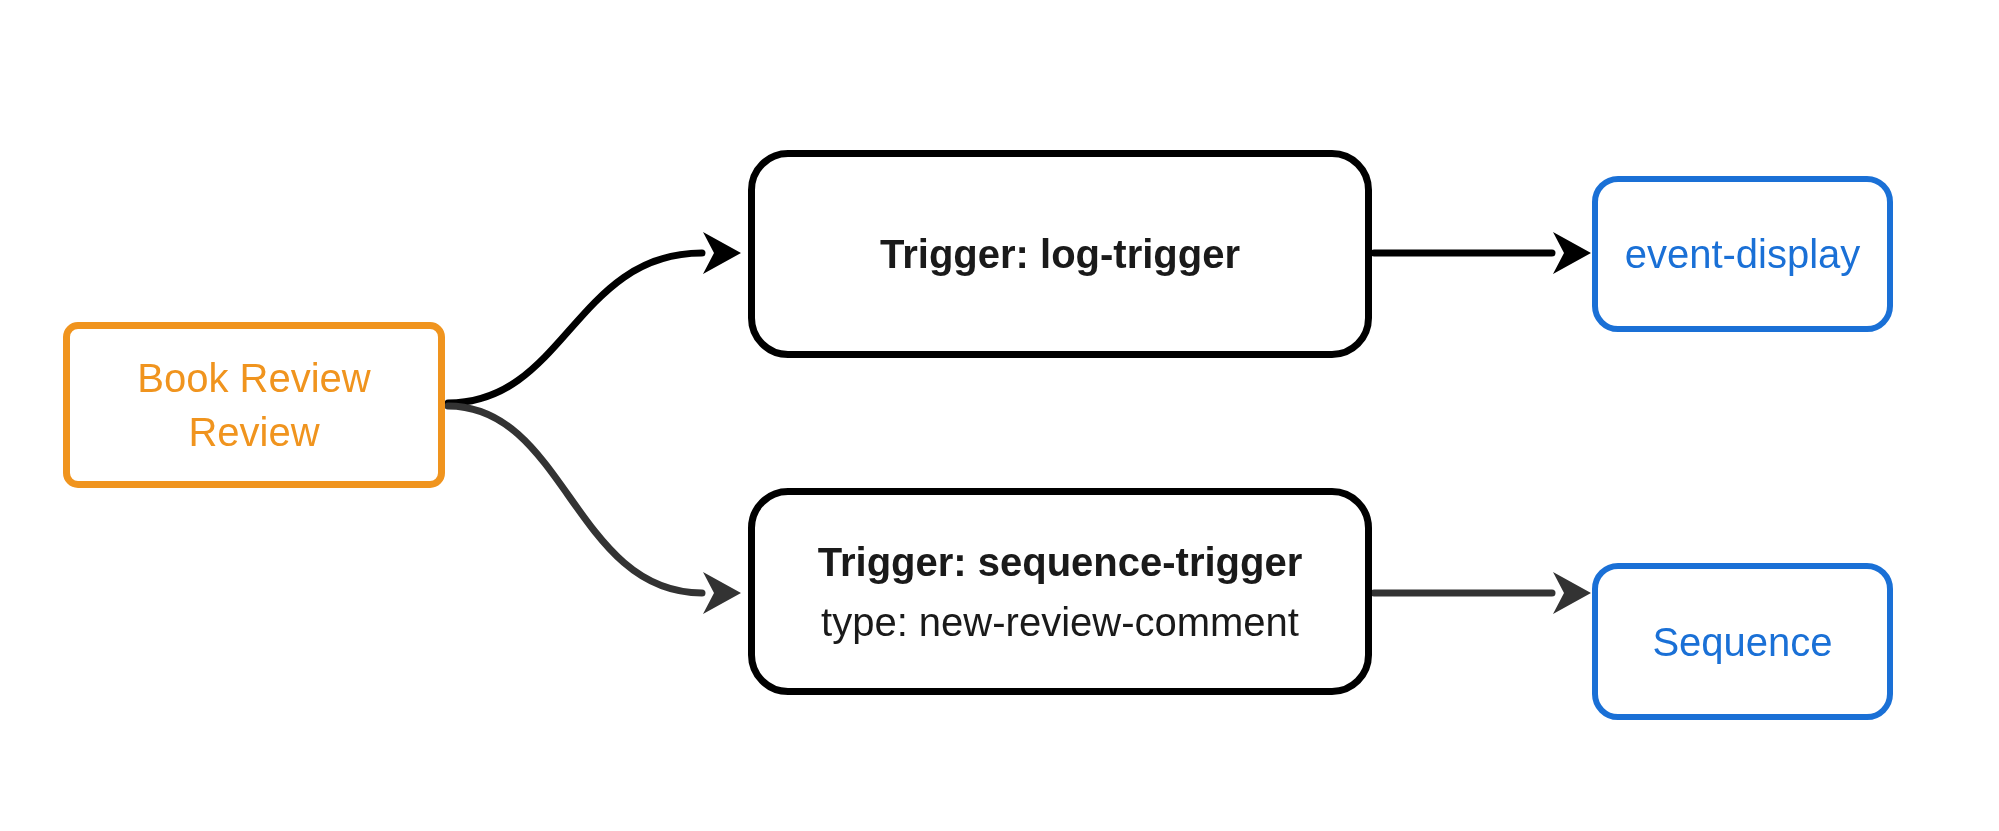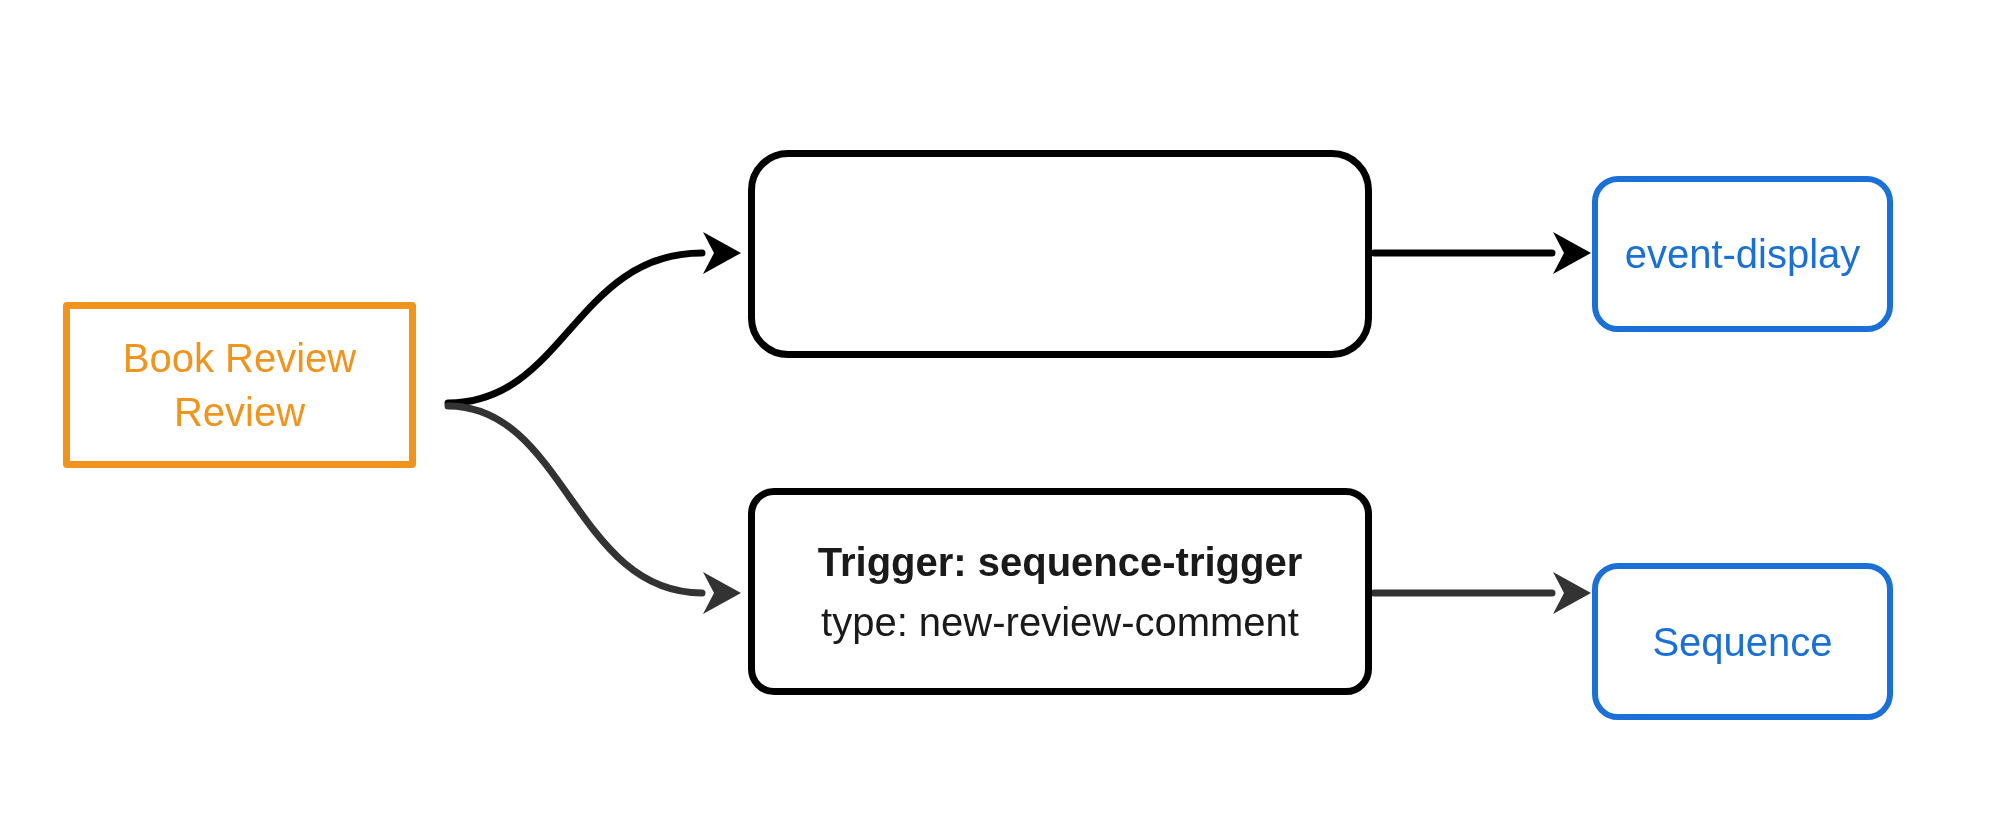--- a/index.html
+++ b/index.html
@@ -36,35 +36,35 @@
     display: flex;
     flex-direction: column;
     align-items: center;
     justify-content: center;
     text-align: center;
     background: #ffffff;
     font-size: 40px;
     line-height: 58px;
   }
   .node-broker {
-    left: 63px; top: 302px; width: 353px; height: 166px;
+    left: 63px; top: 322px; width: 382px; height: 166px;
     border: 7px solid var(--orange);
-    border-radius: 4px;
+    border-radius: 15px;
     color: var(--orange);
     line-height: 54px;
   }
   .node-trigger {
     left: 748px; width: 624px; height: 208px;
     border: 7px solid #000000;
     border-radius: 40px;
     color: var(--node-text);
     line-height: 60px;
   }
   .node-trigger-log { top: 150px; }
-  .node-trigger-seq { top: 488px; height: 207px; border-radius: 26px; }
+  .node-trigger-seq { top: 488px; height: 207px; }
   .trigger-title { font-weight: bold; }
   .node-output {
     width: 301px; left: 1592px;
     border: 6px solid var(--blue);
     border-radius: 26px;
     color: var(--blue);
   }
   .node-output-event { top: 176px; height: 156px; align-items: center; }
   .node-output-seq   { top: 515px; height: 157px; margin-top: 48px; }
 </style>
@@ -95,20 +95,21 @@
       <polygon class="head-gray" points="1591,593 1553,572 1564,593 1553,614"></polygon>
     </g>
   </svg>
 
   <div class="node node-broker">
     <span>Book Review</span>
     <span>Review</span>
   </div>
 
   <div class="node node-trigger node-trigger-log">
+    <span class="trigger-title">Trigger: log-trigger</span>
   </div>
 
   <div class="node node-trigger node-trigger-seq">
     <span class="trigger-title">Trigger: sequence-trigger</span>
     <span class="trigger-subtitle">type: new-review-comment</span>
   </div>
 
   <div class="node node-output node-output-event">
     <span>event-display</span>
   </div>

